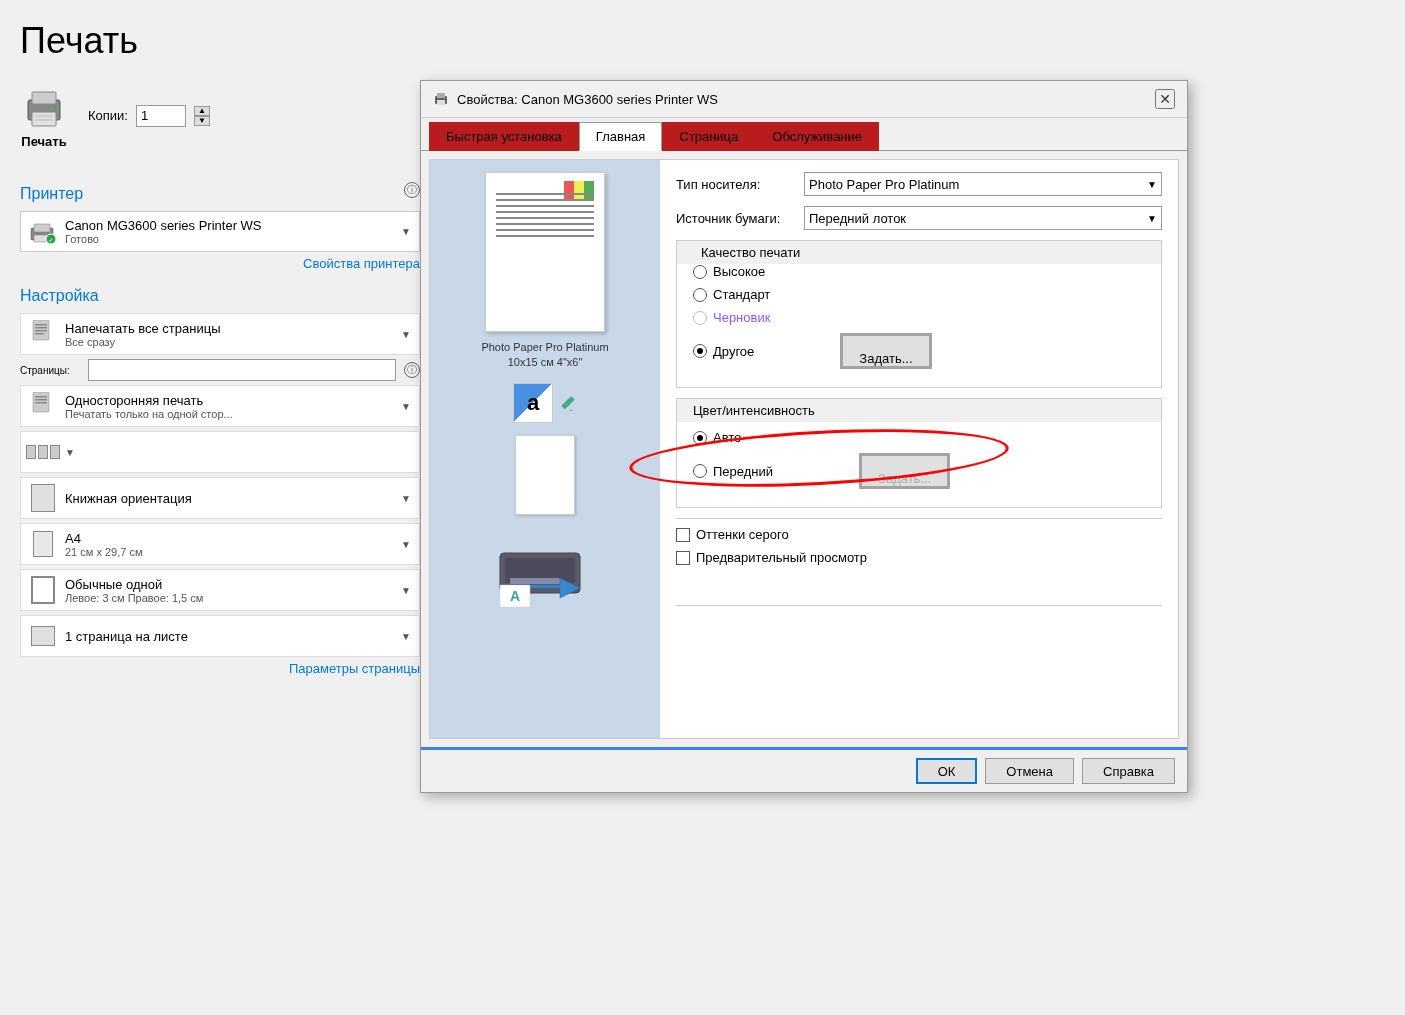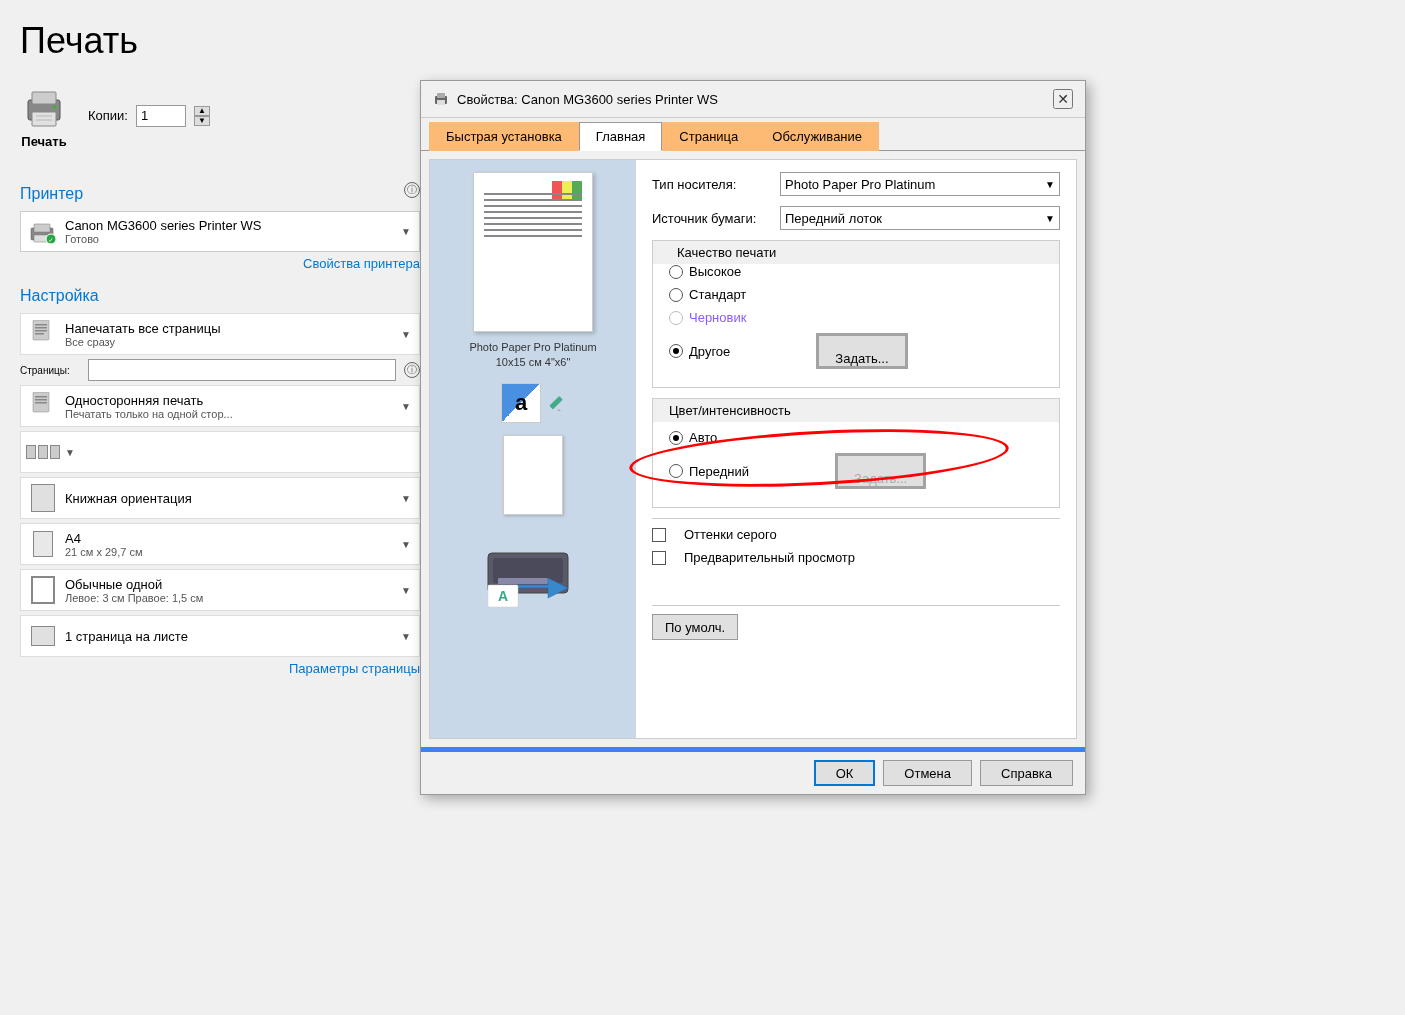--- a/index.html
+++ b/index.html
@@ -216,21 +216,21 @@
       display: block;
       text-align: right;
       margin-top: 4px;
     }
 
     
     .dialog-overlay {
       position: absolute;
       left: 420px;
       top: 80px;
-      width: 666px;
+      width: 768px;
       background: #f0f0f0;
       border: 1px solid #999;
       box-shadow: 4px 4px 12px rgba(0,0,0,0.3);
     }
 
     .dialog-titlebar {
       background: #f0f0f0;
       padding: 8px 12px;
       display: flex;
       align-items: center;
@@ -261,21 +261,21 @@
       border-bottom: 1px solid #999;
       margin-top: 4px;
     }
 
     .dialog-tab {
       padding: 6px 16px;
       font-size: 13px;
       cursor: pointer;
       border: 1px solid transparent;
       margin-bottom: -1px;
-      background: #fdba74;
+      background: #b91c1c;
     }
 
     .dialog-tab.active {
       background: #fff;
       border: 1px solid #999;
       border-bottom-color: #fff;
       z-index: 1;
     }
 
     .dialog-content {
@@ -451,21 +451,21 @@
     .color-group-title {
       background: #f0f0f0;
       margin: -10px -16px 8px -16px;
       padding: 4px 16px;
       font-size: 13px;
     }
 
     .checkbox-row {
       display: flex;
       align-items: center;
-      gap: 18px;
+      gap: 6px;
       margin-bottom: 8px;
     }
 
     .checkbox-box {
       width: 14px;
       height: 14px;
       border: 1px solid #555;
       display: flex;
       align-items: center;
       justify-content: center;
@@ -476,21 +476,21 @@
     .checkbox-label {
       font-size: 13px;
     }
 
     .dialog-footer {
       display: flex;
       justify-content: flex-end;
       align-items: center;
       padding: 8px 12px;
       gap: 8px;
-      border-top: 5px solid #3b82f6;
+      border-top: 3px solid #3b82f6;
     }
 
     .footer-btn {
       padding: 4px 20px;
       height: 26px;
       background: #e0e0e0;
       border: 1px solid #999;
       font-size: 13px;
       cursor: pointer;
     }
@@ -860,23 +860,20 @@
         <span class="checkbox-label">Оттенки серого</span>
       </div>
 
       <div class="checkbox-row">
         <div class="checkbox-box"></div>
         <span class="checkbox-label">Предварительный просмотр</span>
       </div>
 
       <hr style="border:none; border-top:1px solid #ccc; margin:8px 0; margin-top:40px;">
 
-      <div style="display:flex; justify-content:flex-end;">
-        <button class="po-umolch-btn">По умолч.</button>
-      </div>
     </div>
   </div>
 
   <div class="dialog-footer">
     <button class="footer-btn primary">ОК</button>
     <button class="footer-btn">Отмена</button>
     <button class="footer-btn">Справка</button>
   </div>
 
   <div class="red-ellipse" style="left: 208px; top: 350px; width: 380px; height: 54px; transform: rotate(-3deg);">

